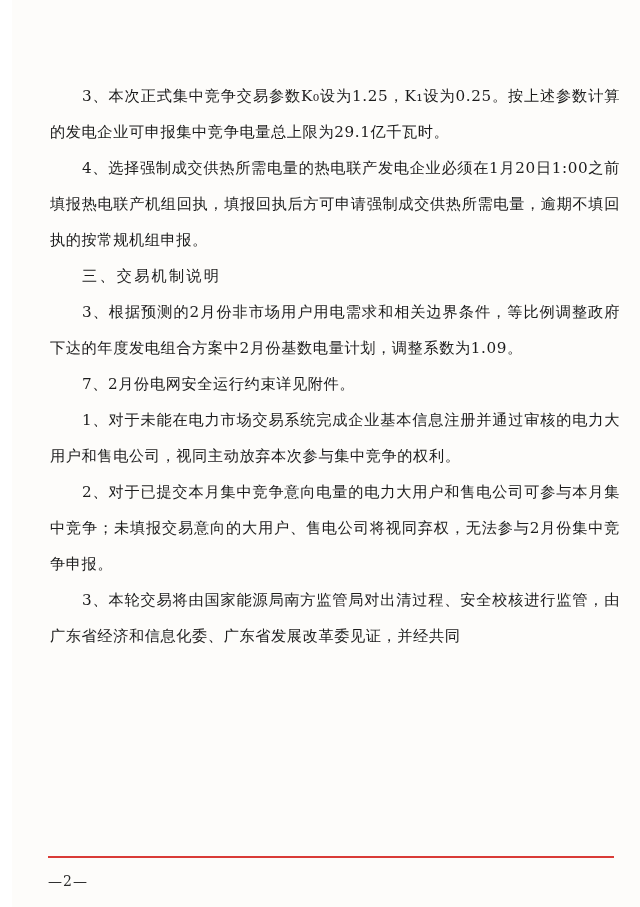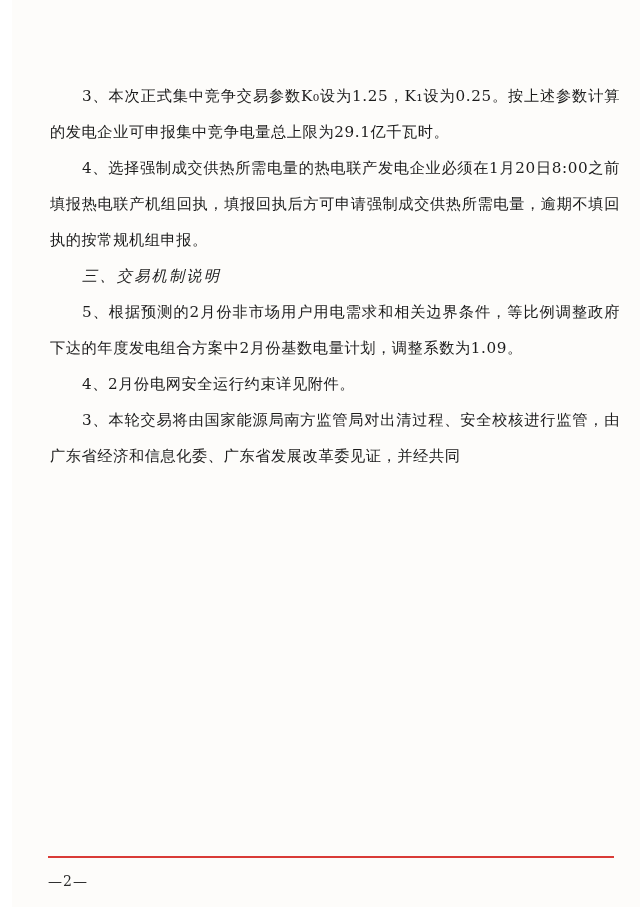--- a/index.html
+++ b/index.html
@@ -34,21 +34,20 @@
     letter-spacing: 0.6px;
     color: #1b1b1b;
     text-align: justify;
     text-justify: inter-ideograph;
     margin: 0 0 0 0;
     text-indent: 32px;
   }
   .para.heading {
     text-indent: 32px;
     letter-spacing: 2.2px;
-    font-style: italic;
   }
   .footer {
     position: absolute;
     left: 36px;
     bottom: 18px;
     font-size: 14px;
     color: #2a2a2a;
     letter-spacing: 1px;
   }
   .underline-mark {
@@ -60,23 +59,25 @@
     background: #d93b36;
   }
 </style>
 </head>
 <body>
 
 <div class="page">
 
   <div class="doc-body">
     <p class="para">3、本次正式集中竞争交易参数K₀设为1.25，K₁设为0.25。按上述参数计算的发电企业可申报集中竞争电量总上限为29.1亿千瓦时。</p>
-    <p class="para">4、选择强制成交供热所需电量的热电联产发电企业必须在1月20日8:00之前填报热电联产机组回执，填报回执后方可申请强制成交供热所需电量，逾期不填回执的按常规机组申报。</p>
+    <p class="para">4、选择强制成交供热所需电量的热电联产发电企业必须在1月20日1:00之前填报热电联产机组回执，填报回执后方可申请强制成交供热所需电量，逾期不填回执的按常规机组申报。</p>
     <p class="para heading">三、交易机制说明</p>
-    <p class="para">5、根据预测的2月份非市场用户用电需求和相关边界条件，等比例调整政府下达的年度发电组合方案中2月份基数电量计划，调整系数为1.09。</p>
-    <p class="para">4、2月份电网安全运行约束详见附件。</p>
+    <p class="para">3、根据预测的2月份非市场用户用电需求和相关边界条件，等比例调整政府下达的年度发电组合方案中2月份基数电量计划，调整系数为1.09。</p>
+    <p class="para">7、2月份电网安全运行约束详见附件。</p>
+    <p class="para">1、对于未能在电力市场交易系统完成企业基本信息注册并通过审核的电力大用户和售电公司，视同主动放弃本次参与集中竞争的权利。</p>
+    <p class="para">2、对于已提交本月集中竞争意向电量的电力大用户和售电公司可参与本月集中竞争；未填报交易意向的大用户、售电公司将视同弃权，无法参与2月份集中竞争申报。</p>
     <p class="para">3、本轮交易将由国家能源局南方监管局对出清过程、安全校核进行监管，由广东省经济和信息化委、广东省发展改革委见证，并经共同</p>
   </div>
 
   <div class="underline-mark"></div>
 
   <div class="footer">—2—</div>
 </div>
 
 </body></html>

